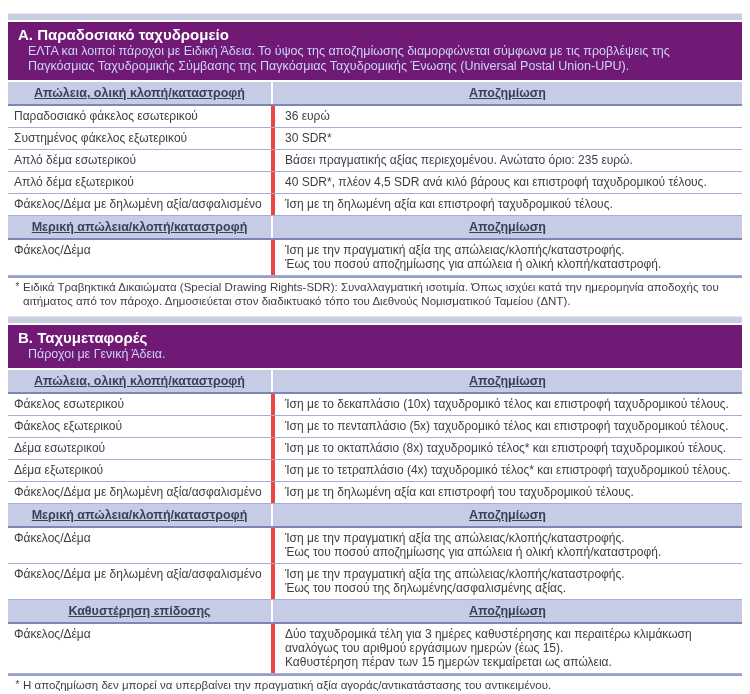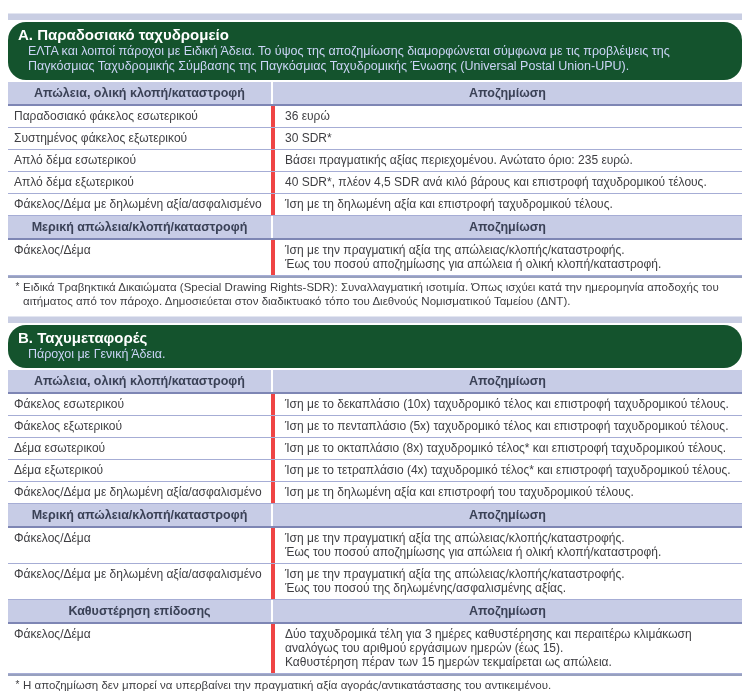--- a/index.html
+++ b/index.html
@@ -14,24 +14,23 @@
   .sec + .sec { margin-top: 3px; }
 
   .strip {
     height: 6px;
     background: #c9cee3;
     border-top: 1px solid #e3e6f1;
     margin-bottom: 2px;
   }
 
   .banner {
-    background: #14532d;
+    background: #701a75;
     padding: 4px 10px 6px 10px;
     margin-bottom: 2px;
-    border-radius: 18px;
   }
   .banner-title {
     color: #ffffff;
     font-weight: bold;
     font-size: 15px;
     line-height: 17px;
   }
   .banner-sub {
     color: #ccd5f7;
     font-size: 12.5px;
@@ -47,20 +46,21 @@
     border-bottom: 2px solid #7e86b4;
   }
   .band .c1, .band .c2 {
     font-weight: bold;
     color: #3a4156;
     font-size: 12.5px;
     line-height: 14px;
     text-align: center;
     padding: 4px 4px;
     box-sizing: border-box;
+    text-decoration: underline;
   }
   .c1 { width: 263px; box-sizing: border-box; }
   .c2 { flex: 1; box-sizing: border-box; }
   .band .c2 { border-left: 2px solid #ffffff; }
 
   .row {
     display: flex;
     border-bottom: 1px solid #a6add5;
   }
   .row .c1 {

